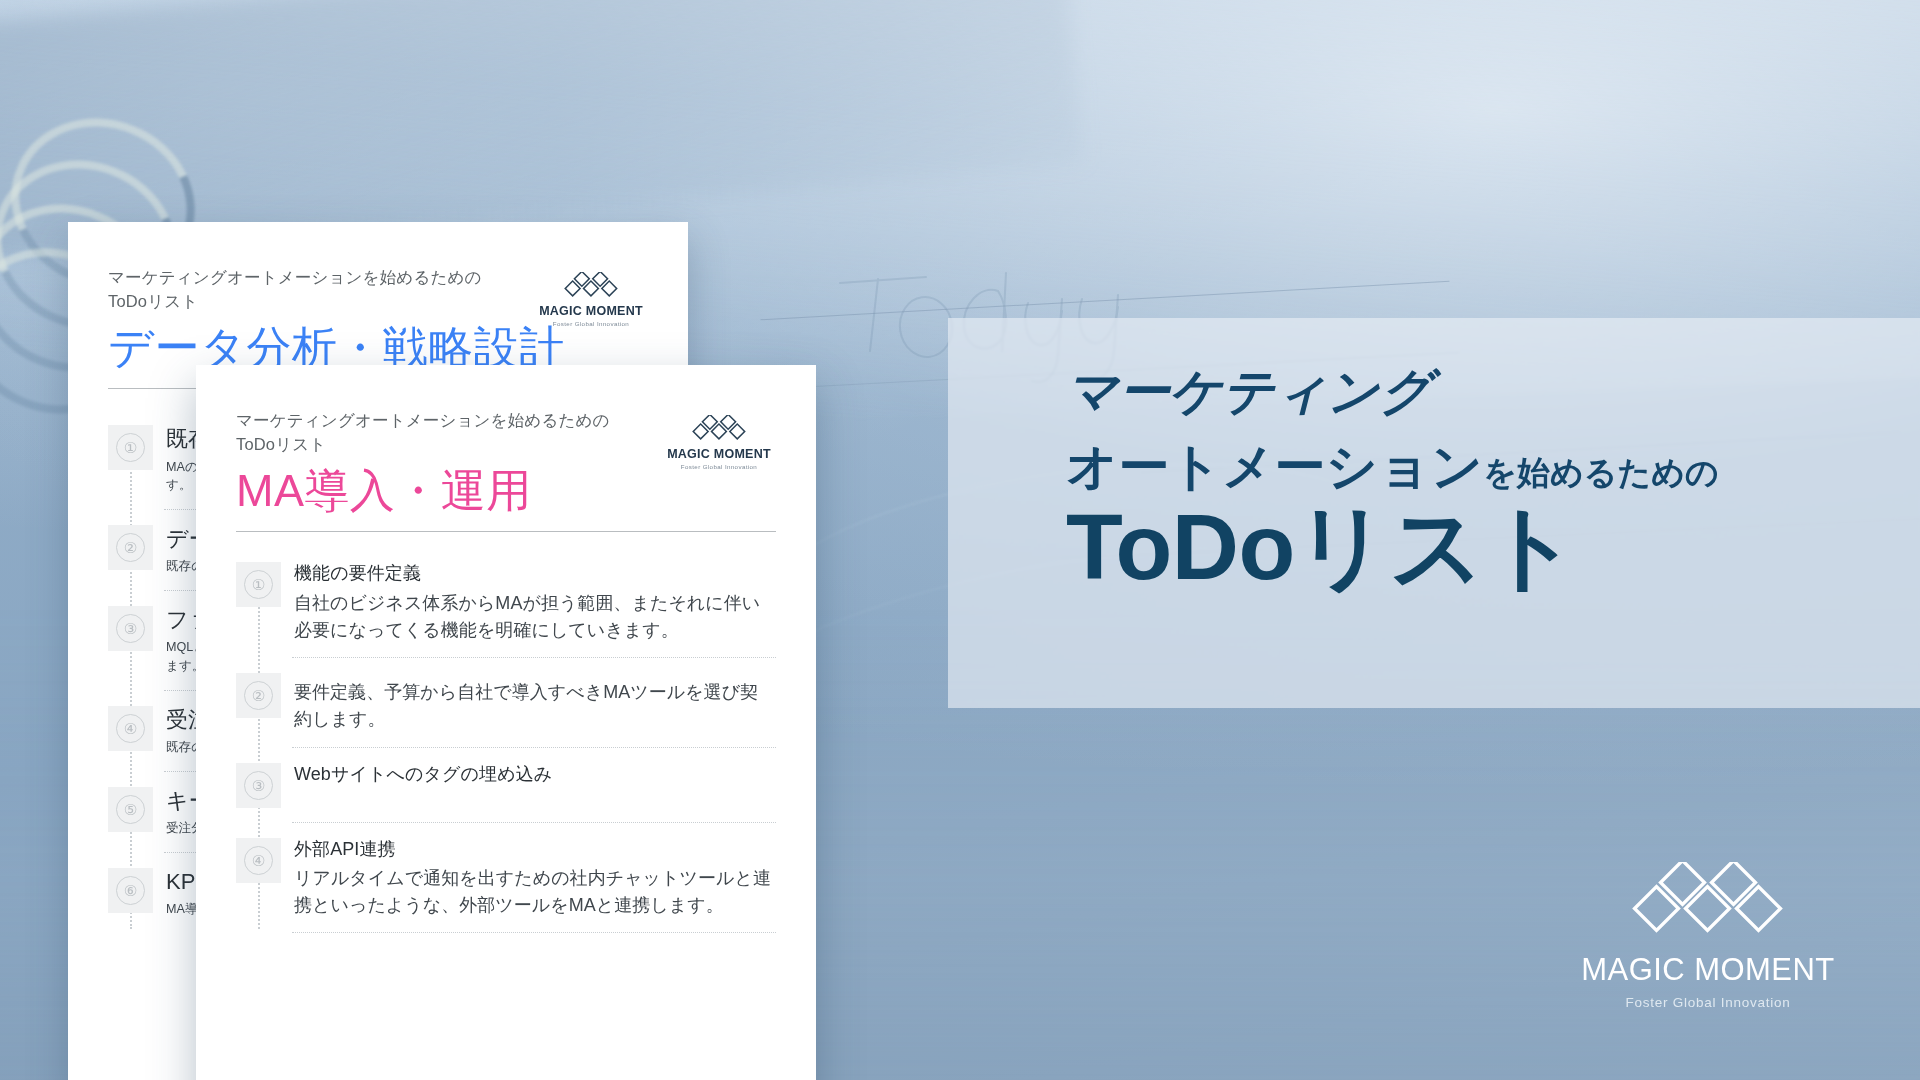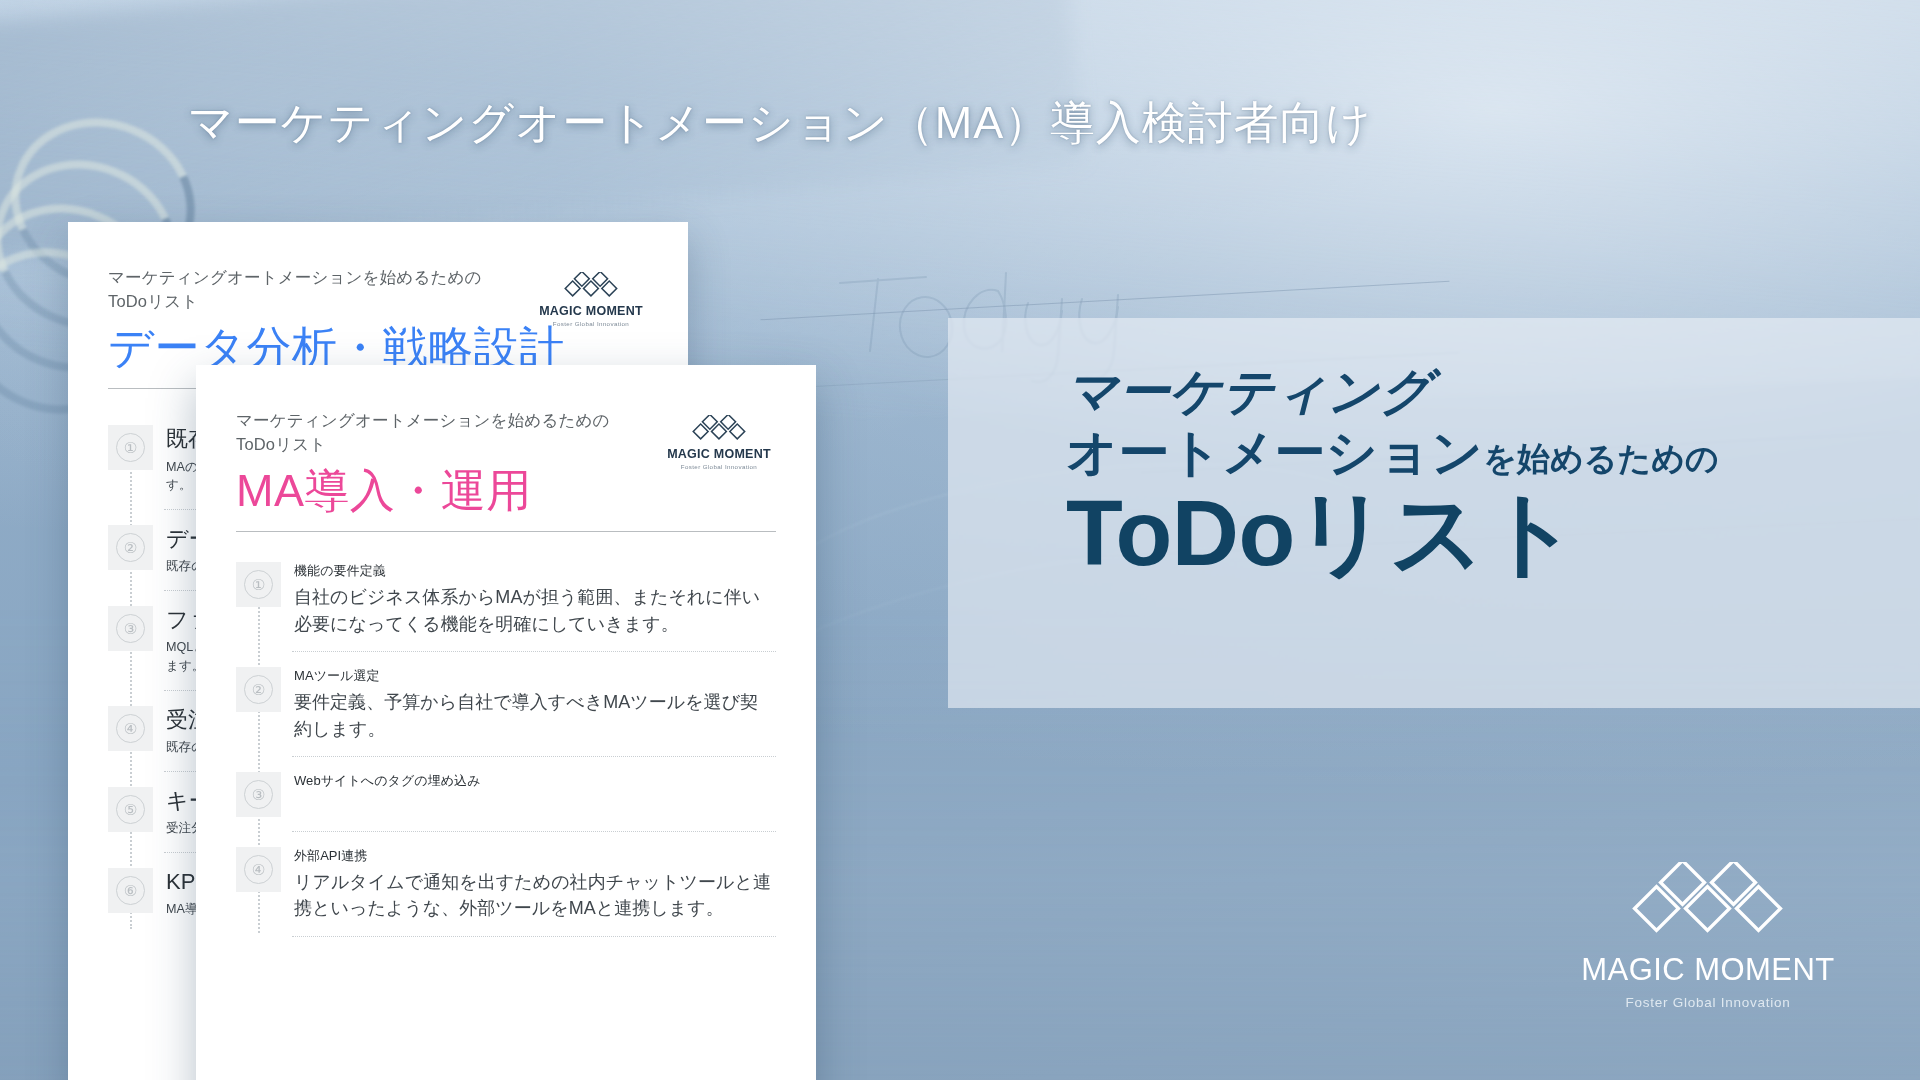--- a/index.html
+++ b/index.html
@@ -91,37 +91,37 @@
   .num-box{
     position:relative;z-index:2;flex:0 0 auto;width:45px;height:45px;margin-right:13px;
     background:#f0f1f2;display:flex;align-items:center;justify-content:center;
   }
   .num-circle{
     width:27px;height:27px;border:1.5px solid #cdd1d4;border-radius:50%;
     display:flex;align-items:center;justify-content:center;
     font-size:15px;color:#b9bec2;line-height:1;
   }
   .todo-text{flex:1 1 auto;min-width:0;padding-top:1px;}
-  .todo-title{font-size:13px;line-height:1.2;color:#2b3136;font-weight:400;letter-spacing:.005em;}
+  .todo-title{font-size:18px;line-height:1.2;color:#2b3136;font-weight:400;letter-spacing:.005em;}
   .todo-desc{margin-top:5px;font-size:18px;line-height:1.48;color:#40474d;letter-spacing:.002em;}
 
   
   .card-back .todo-title{font-size:22px;}
   .card-back .todo-desc{font-size:12.6px;}
   .card-back .todo-list{margin-top:36px;}
 
   
   .hero-panel{
     position:absolute;left:948px;top:318px;width:972px;height:390px;
     background:rgba(235,241,247,.62);
     backdrop-filter:blur(1px);
   }
   .hero-text{position:absolute;left:1066px;top:362px;width:840px;color:#14466b;}
   .hero-l1{font-size:51px;line-height:1.16;font-weight:700;letter-spacing:.005em;font-style:italic;}
-  .hero-l2{font-size:51px;line-height:1.16;font-weight:700;letter-spacing:.005em;margin-top:2px;white-space:nowrap;}
+  .hero-l2{font-size:51px;line-height:1.16;font-weight:700;letter-spacing:.005em;margin-top:16px;white-space:nowrap;}
   .hero-l2 .small{font-size:33px;font-weight:700;letter-spacing:0;}
   .hero-big{margin-top:2px;font-size:93px;line-height:1.06;font-weight:700;letter-spacing:-.005em;color:#114363;white-space:nowrap;}
 
   
   .corner-logo{position:absolute;left:1548px;top:862px;width:320px;text-align:center;color:#ffffff;}
   .corner-word{margin-top:12px;font-size:31px;letter-spacing:.015em;font-weight:400;white-space:nowrap;}
   .corner-tag{margin-top:7px;font-size:13.5px;letter-spacing:.055em;color:#dfe8f0;white-space:nowrap;}
 </style>
 </head>
 <body>
@@ -156,21 +156,20 @@
     </svg>
   </div>
 
   <div class="paper-line" style="left:760px;top:300px;width:690px;transform:rotate(-3.2deg);"></div>
   <div class="paper-line" style="left:700px;top:372px;width:760px;transform:rotate(-3.0deg);opacity:.6;"></div>
   <div class="paper-line" style="left:1140px;top:452px;width:760px;transform:rotate(-3.0deg);opacity:.5;"></div>
   <div class="paper-line" style="left:1060px;top:538px;width:860px;transform:rotate(-2.6deg);opacity:.45;"></div>
   <div class="swoosh"></div>
   <div class="swoosh2"></div>
 
-  <div class="headline">マーケティングオートメーション（MA）導入検討者向け</div>
 
   <div class="card card-back">
     <div class="card-inner">
       <div class="doc-logo">
         <svg class="diamonds" width="66" height="26" viewBox="0 0 66 26" aria-hidden="true">
           <g fill="none" stroke="#2b4256" stroke-width="1.5">
             <rect x="18.6" y="1.6" width="10.5" height="10.5" transform="rotate(45 23.85 6.85)"></rect>
             <rect x="36.9" y="1.6" width="10.5" height="10.5" transform="rotate(45 42.15 6.85)"></rect>
             <rect x="9.4" y="11.2" width="10.5" height="10.5" transform="rotate(45 14.65 16.45)"></rect>
             <rect x="27.7" y="11.2" width="10.5" height="10.5" transform="rotate(45 32.95 16.45)"></rect>
@@ -290,21 +289,20 @@
             <div class="todo-desc">自社のビジネス体系からMAが担う範囲、またそれに伴い必要になってくる機能を明確にしていきます。</div>
           </div>
         </div>
         <div class="todo-sep"></div>
 
         <div class="todo-item">
           <div class="num-box">
             <span class="num-circle">②</span>
           </div>
           <div class="todo-text">
-            <div class="todo-title">MAツール選定</div>
             <div class="todo-desc">要件定義、予算から自社で導入すべきMAツールを選び契約します。</div>
           </div>
         </div>
         <div class="todo-sep"></div>
 
         <div class="todo-item">
           <div class="num-box">
             <span class="num-circle">③</span>
           </div>
           <div class="todo-text">

